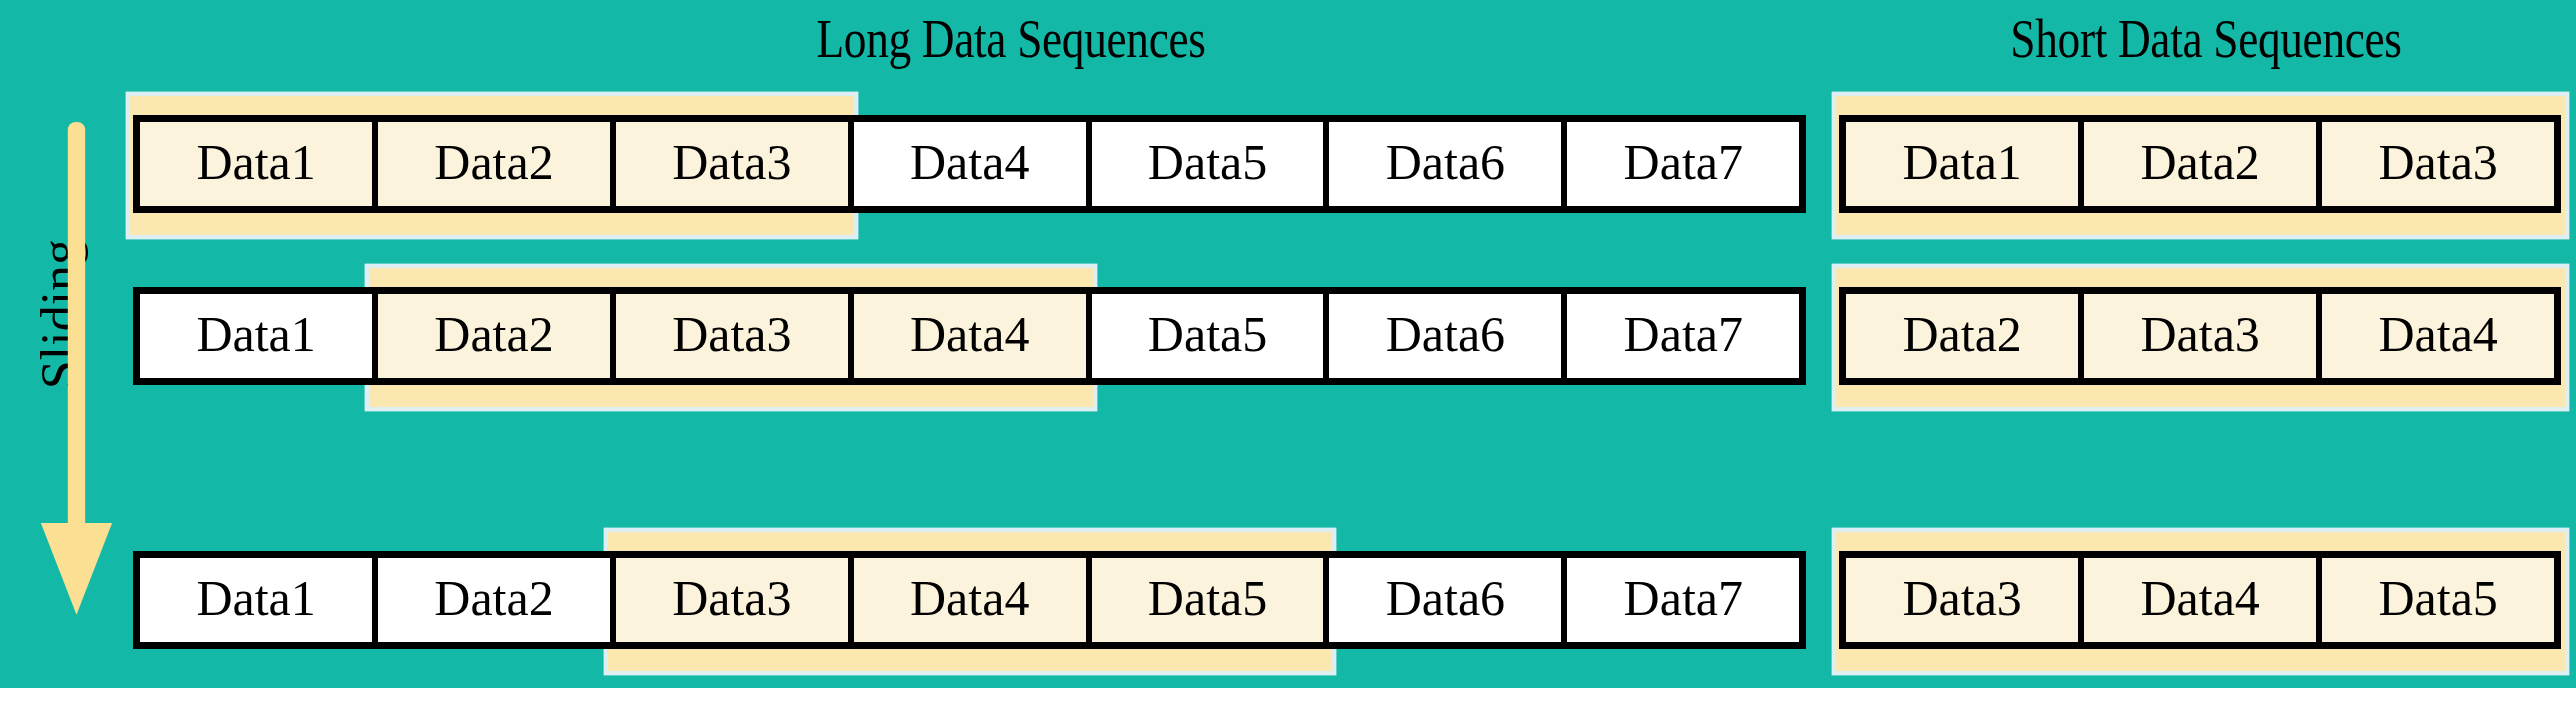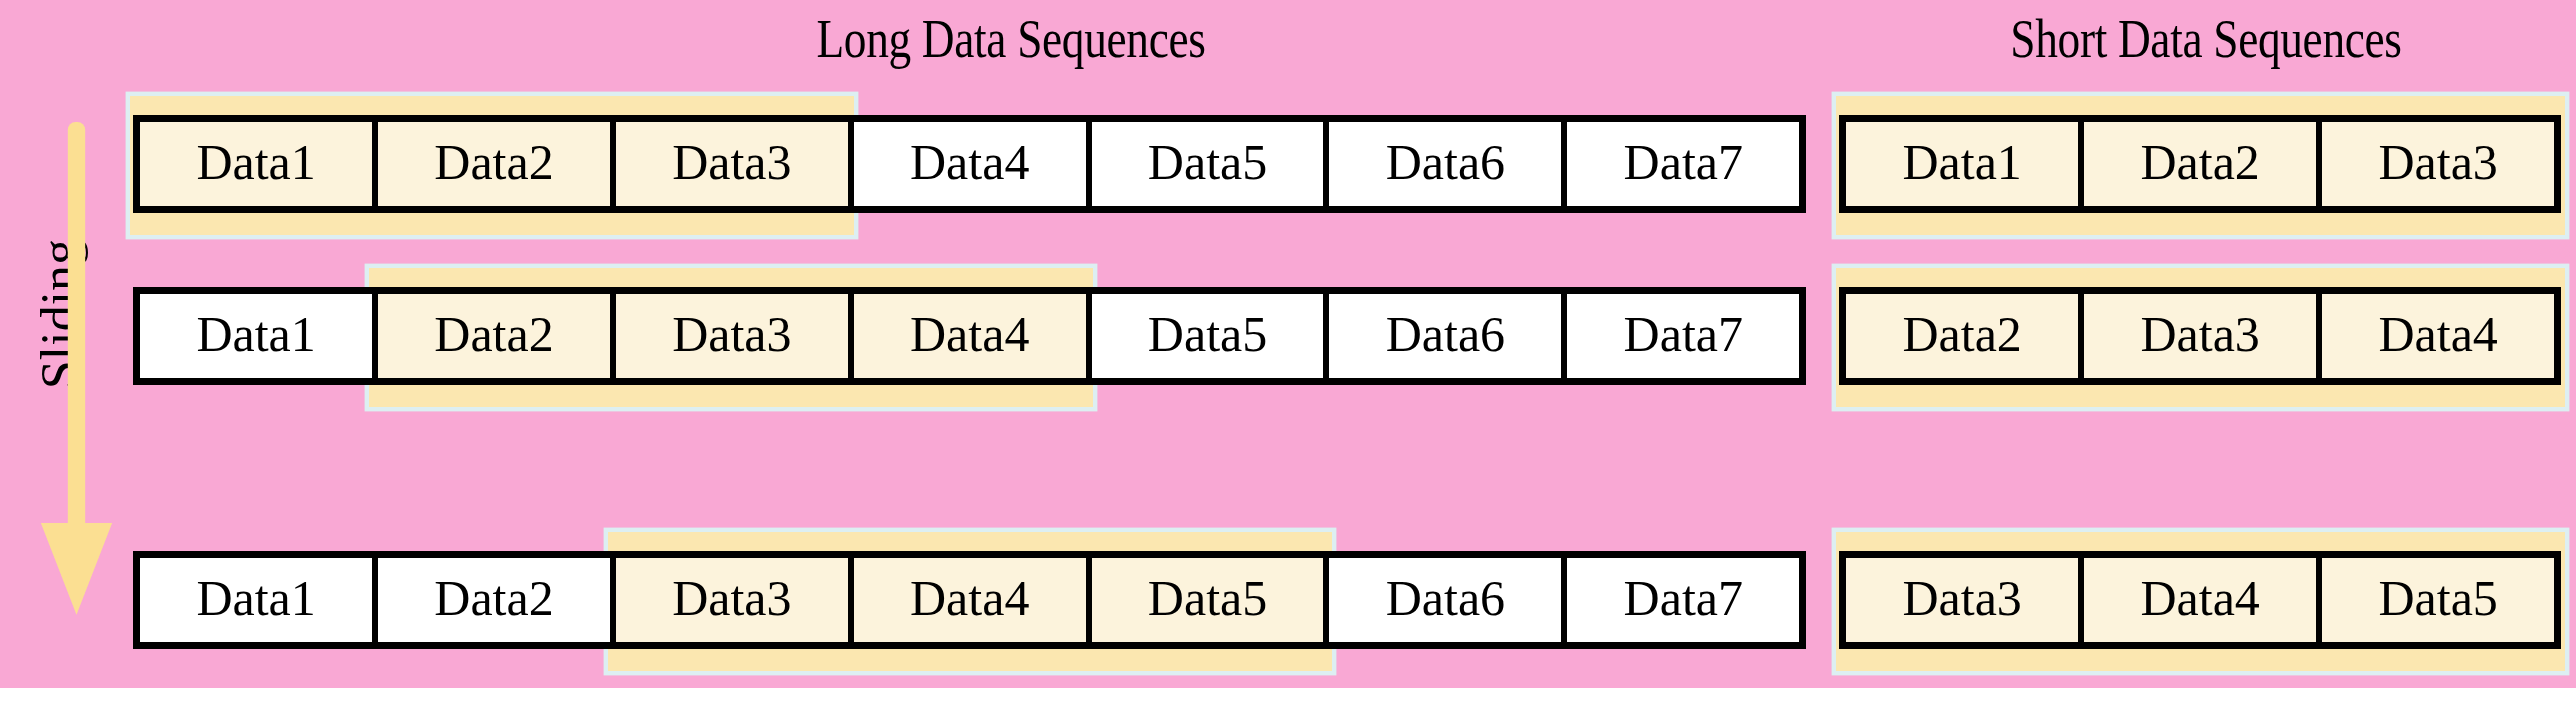--- a/index.html
+++ b/index.html
@@ -11,21 +11,21 @@
   body {
     font-family: "Liberation Serif", "DejaVu Serif", serif;
     color: #000000;
   }
 
   #stage {
     position: relative;
     width: 2576px;
     height: 688px;
     overflow: hidden;
-    background: #f9a8d4;
+    background: #14b8a6;
   }
 
   
   .col-header {
     position: absolute;
     text-align: center;
     font-size: 54px;
     line-height: 1;
     letter-spacing: -0.4px;
     white-space: nowrap;

